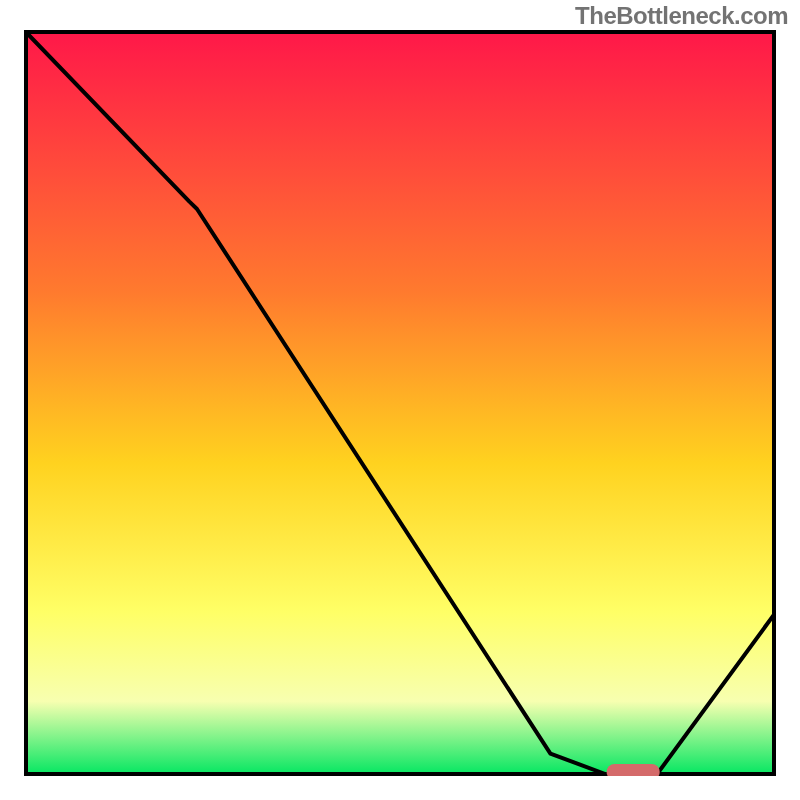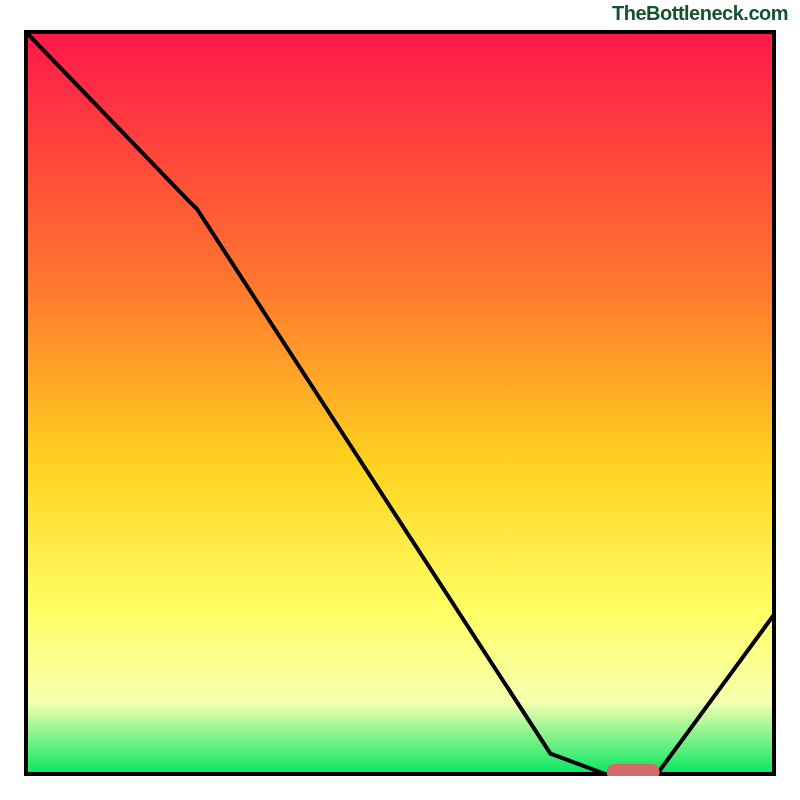--- a/index.html
+++ b/index.html
@@ -14,23 +14,23 @@
   .frame {
     position: relative;
     width: 800px;
     height: 800px;
     box-sizing: border-box;
   }
   .watermark {
     position: absolute;
     top: 2px;
     right: 12px;
-    font-size: 20px;
+    font-size: 24px;
     font-weight: bold;
-    color: #14532d;
+    color: #737373;
     letter-spacing: -0.5px;
     z-index: 10;
   }
   .plot {
     position: absolute;
     left: 24px;
     top: 30px;
     width: 752px;
     height: 746px;
     box-sizing: border-box;

